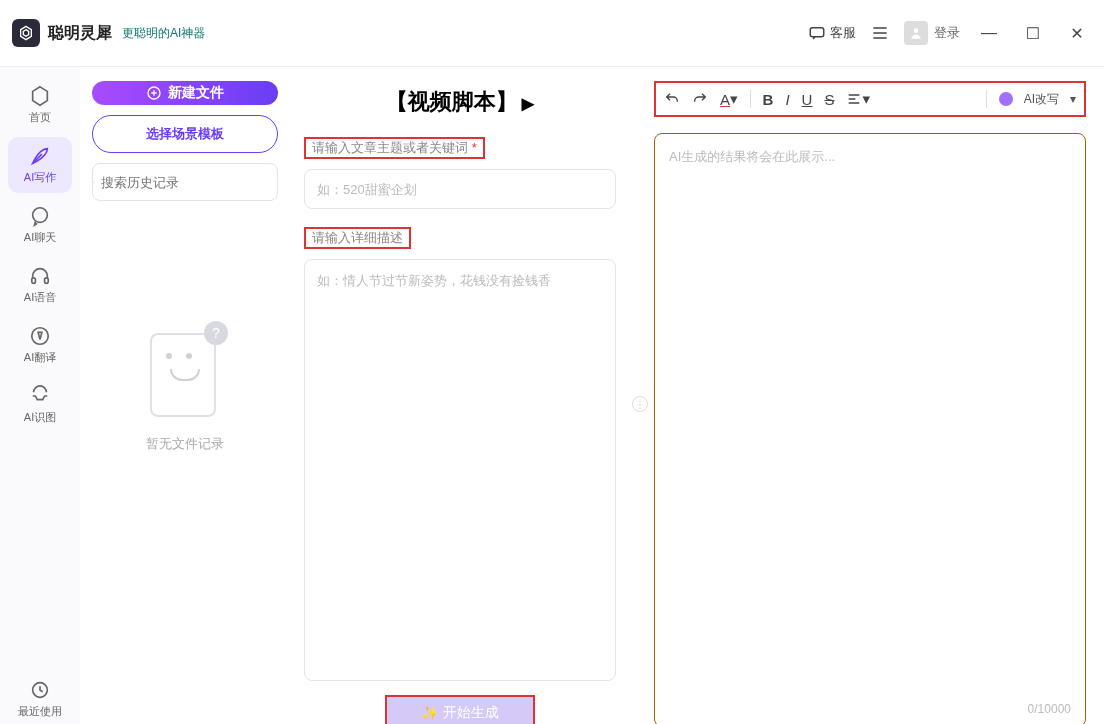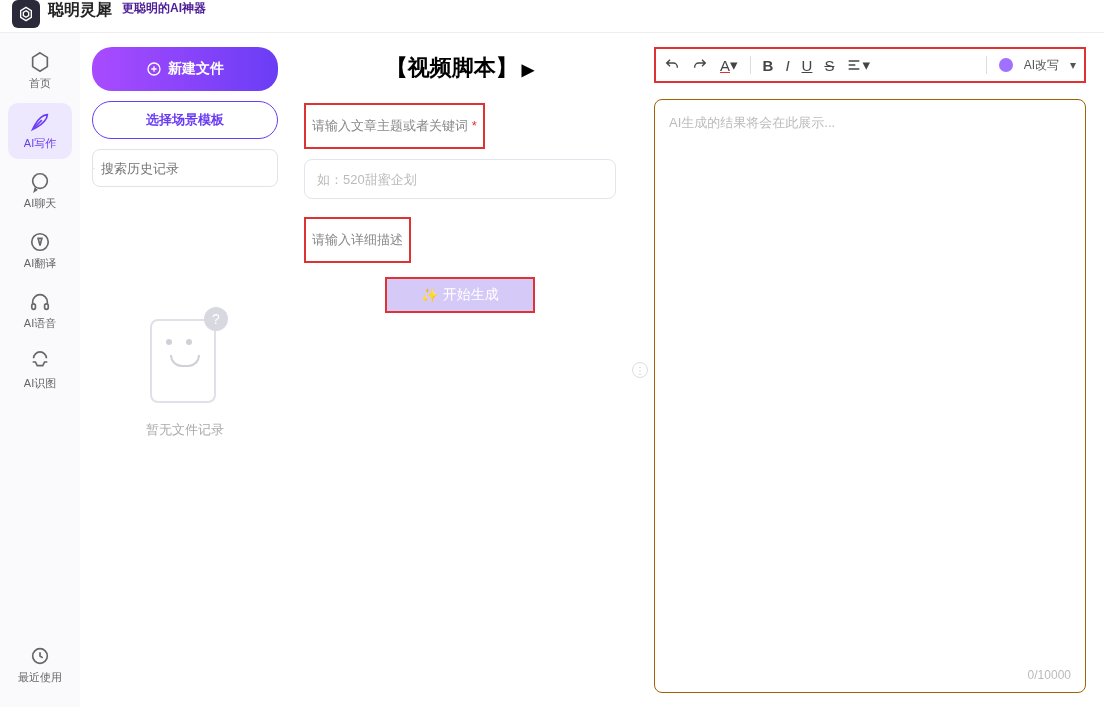--- a/index.html
+++ b/index.html
@@ -1,51 +1,51 @@
 <!DOCTYPE html>
 <html><head>
 <meta charset="utf-8">
 <style>
 * { margin: 0; padding: 0; box-sizing: border-box; font-family: -apple-system, "Microsoft YaHei", sans-serif; }
 body { width: 1104px; height: 724px; background: #fff; overflow: hidden; }
 
-.titlebar { height: 33px; display: flex; padding: 0 12px; border-bottom: 1px solid #eee; }
+.titlebar { height: 67px; display: flex; align-items: center; padding: 0 12px; border-bottom: 1px solid #eee; }
 .logo { width: 28px; height: 28px; background: #2a2a3a; border-radius: 6px; display: flex; align-items: center; justify-content: center; color: #fff; margin-right: 8px; }
 .brand { font-weight: 700; font-size: 16px; color: #222; margin-right: 10px; }
-.sub { font-size: 12px; color: #4c1d95; font-weight: bold; }
+.sub { font-size: 12px; color: #0f766e; }
 .titlebar-right { margin-left: auto; display: flex; align-items: center; gap: 14px; }
 .kefu { display: flex; align-items: center; gap: 4px; font-size: 13px; color: #444; cursor: pointer; }
 .login { display: flex; align-items: center; gap: 6px; font-size: 13px; color: #666; cursor: pointer; }
 .avatar { width: 24px; height: 24px; background: #ddd; border-radius: 4px; display: flex; align-items: center; justify-content: center; color: #fff; }
 .winbtn { width: 30px; text-align: center; font-size: 16px; cursor: pointer; color: #444; }
 
 .main { display: flex; height: 674px; }
 
 .sidebar { width: 80px; background: #fafafc; display: flex; flex-direction: column; align-items: center; padding-top: 10px; gap: 4px; }
 .sitem { width: 64px; height: 56px; display: flex; flex-direction: column; align-items: center; justify-content: center; gap: 3px; border-radius: 10px; cursor: pointer; font-size: 11px; color: #666; }
 .sitem.active { background: #eee8ff; color: #6a3df5; }
 .sitem svg, .sitem .ic { width: 22px; height: 22px; }
 
 .col2 { width: 210px; padding: 14px 12px; display: flex; flex-direction: column; }
-.btn-new { height: 44px; background: linear-gradient(90deg, #a94bff, #6a3df5); color: #fff; border: none; border-radius: 20px; font-size: 14px; font-weight: 600; display: flex; align-items: center; justify-content: center; gap: 6px; cursor: pointer; }
+.btn-new { height: 24px; background: linear-gradient(90deg, #a94bff, #6a3df5); color: #fff; border: none; border-radius: 20px; font-size: 14px; font-weight: 600; display: flex; align-items: center; justify-content: center; gap: 6px; cursor: pointer; }
 .btn-tpl { height: 38px; margin-top: 10px; background: #fff; border: 1.5px solid #6a3df5; color: #6a3df5; border-radius: 20px; font-size: 13px; font-weight: 600; cursor: pointer; }
 .rec-head { margin-top: 22px; font-size: 14px; font-weight: 600; color: #222; display: flex; align-items: center; gap: 4px; }
 .search-box { margin-top: 10px; height: 38px; border: 1px solid #e2e2ea; border-radius: 8px; display: flex; align-items: center; padding: 0 0; gap: 6px; }
 .search-box input { border: none; outline: none; flex: 1; font-size: 13px; color: #333; }
 .empty { margin-top: 120px; display: flex; flex-direction: column; align-items: center; color: #aaa; font-size: 13px; }
 .empty-illust { width: 90px; height: 100px; position: relative; margin-bottom: 14px; }
 .doc { position: absolute; width: 66px; height: 84px; background: #fff; border: 2px solid #e0e0e8; border-radius: 8px; left: 10px; top: 12px; }
 .doc::before { content:""; position:absolute; left:14px; top:18px; width:6px; height:6px; background:#d0d0d8; border-radius:50%; box-shadow: 20px 0 #d0d0d8; }
 .doc::after { content:""; position:absolute; left:18px; top:34px; width:26px; height:10px; border:2px solid #d0d0d8; border-top:none; border-radius:0 0 14px 14px; }
 .qmark { position: absolute; right: 2px; top: 0; width: 24px; height: 24px; background: #d8d8e0; color: #fff; border-radius: 50%; display: flex; align-items: center; justify-content: center; font-size: 14px; }
 
 .col3 { width: 340px; padding: 20px 14px 10px; display: flex; flex-direction: column; }
 .heading { font-size: 22px; font-weight: 700; text-align: center; }
 .heading .tri { font-size: 16px; margin-left: 4px; }
-.label-box { border: 2px solid #d33; display: inline-block; padding: 12px 6px; font-size: 13px; color: #888; margin-top: 20px; width: fit-content; }
+.label-box { border: 2px solid #d33; display: inline-block; padding: 0 6px; font-size: 13px; color: #888; margin-top: 20px; width: fit-content; }
 .star { color: #d33; }
 .input1 { margin-top: 10px; height: 40px; border: 1px solid #e4e4ec; border-radius: 8px; padding: 0 12px; font-size: 13px; outline: none; color:#333; }
 .input1::placeholder { color: #bbb; }
 .ta { margin-top: 10px; flex: 1; border: 1px solid #e4e4ec; border-radius: 8px; padding: 12px; font-size: 13px; outline: none; resize: none; color:#333; }
 .ta::placeholder { color: #bbb; }
 .btn-gen { margin: 14px auto 0; width: 150px; height: 36px; background: #d5c9f7; color: #fff; border: 2px solid #d33; font-size: 14px; display: flex; align-items: center; justify-content: center; gap: 4px; cursor: pointer; }
 
 .handle { width: 20px; display: flex; align-items: center; justify-content: center; }
 .handle-dot { width: 16px; height: 16px; border: 1px solid #ddd; border-radius: 50%; color: #ccc; font-size: 10px; display: flex; align-items: center; justify-content: center; }
 
@@ -63,20 +63,44 @@
 
 <div class="titlebar">
   <div class="logo">
     <svg viewBox="0 0 24 24" width="16" height="16" fill="none" stroke="#fff" stroke-width="2">
         <path d="M12 2 L20 7 L20 17 L12 22 L4 17 L4 7 Z"></path>
         <path d="M12 7 L16 9.5 L16 14.5 L12 17 L8 14.5 L8 9.5 Z"></path>
       </svg>
   </div>
   <div class="brand">聪明灵犀</div>
   <div class="sub">更聪明的AI神器</div>
+  <div class="titlebar-right">
+    <div class="kefu">
+      <svg width="18" height="18" viewBox="0 0 24 24" fill="none" stroke="#444" stroke-width="2">
+          <rect x="3" y="5" width="18" height="12" rx="3"></rect>
+          <path d="M8 11h.01M12 11h.01M16 11h.01M9 17l-2 3"></path>
+        </svg>
+      <span>客服</span>
+    </div>
+    <svg width="20" height="20" viewBox="0 0 24 24" fill="none" stroke="#444" stroke-width="2">
+        <path d="M4 6h16M4 12h16M4 18h16"></path>
+      </svg>
+    <div class="login">
+      <div class="avatar">
+        <svg width="14" height="14" viewBox="0 0 24 24" fill="#fff">
+            <circle cx="12" cy="8" r="4"></circle>
+            <path d="M4 22c0-4 4-7 8-7s8 3 8 7"></path>
+          </svg>
+      </div>
+      <span>登录</span>
+    </div>
+    <div class="winbtn">—</div>
+    <div class="winbtn">☐</div>
+    <div class="winbtn">✕</div>
+  </div>
 </div>
 
 <div class="main">
 
   <div class="sidebar">
     <div class="sitem">
       <svg viewBox="0 0 24 24" fill="none" stroke="currentColor" stroke-width="1.8">
           <path d="M12 2 L20 7 L20 17 L12 22 L4 17 L4 7 Z"></path>
         </svg>
       <span>首页</span>
@@ -87,35 +111,35 @@
           <path d="M14 10l-8 8"></path>
         </svg>
       <span>AI写作</span>
     </div>
     <div class="sitem">
       <svg viewBox="0 0 24 24" fill="none" stroke="currentColor" stroke-width="1.8">
           <circle cx="12" cy="11" r="8"></circle>
           <path d="M9 20l-3 2 1-4"></path>
         </svg>
       <span>AI聊天</span>
-    </div>
-    <div class="sitem">
-      <svg viewBox="0 0 24 24" fill="none" stroke="currentColor" stroke-width="1.8">
-          <circle cx="12" cy="12" r="9"></circle>
-          <path d="M9 8h6M10 8l2 8M14 8l-2 8"></path>
-        </svg>
-      <span>AI翻译</span>
     </div>
     <div class="sitem">
       <svg viewBox="0 0 24 24" fill="none" stroke="currentColor" stroke-width="1.8">
           <path d="M4 14v-2a8 8 0 0116 0v2"></path>
           <rect x="3" y="14" width="4" height="6" rx="2"></rect>
           <rect x="17" y="14" width="4" height="6" rx="2"></rect>
         </svg>
       <span>AI语音</span>
+    </div>
+    <div class="sitem">
+      <svg viewBox="0 0 24 24" fill="none" stroke="currentColor" stroke-width="1.8">
+          <circle cx="12" cy="12" r="9"></circle>
+          <path d="M9 8h6M10 8l2 8M14 8l-2 8"></path>
+        </svg>
+      <span>AI翻译</span>
     </div>
     <div class="sitem">
       <svg viewBox="0 0 24 24" fill="none" stroke="currentColor" stroke-width="1.8">
           <path d="M5 8a7 7 0 0114 0M4 12h3l2 4h6l2-4h3"></path>
         </svg>
       <span>AI识图</span>
     </div>
     <div style="flex:1"></div>
     <div class="sitem">
       <svg viewBox="0 0 24 24" fill="none" stroke="currentColor" stroke-width="1.8">
@@ -156,20 +180,21 @@
     <div class="heading">
       <span>【视频脚本】</span><span class="tri">▶</span>
     </div>
     <div class="label-box">
       <span>请输入文章主题或者关键词</span> <span class="star">*</span>
     </div>
     <input class="input1" placeholder="如：520甜蜜企划" style="">
     <div class="label-box" style="margin-top:18px">
       <span>请输入详细描述</span>
     </div>
+    <textarea class="ta" placeholder="如：情人节过节新姿势，花钱没有捡钱香" style=""></textarea>
     <button class="btn-gen">
       <span>✨</span>
       <span>开始生成</span>
     </button>
   </div>
 
   <div class="handle">
     <div class="handle-dot">⋮</div>
   </div>
 

